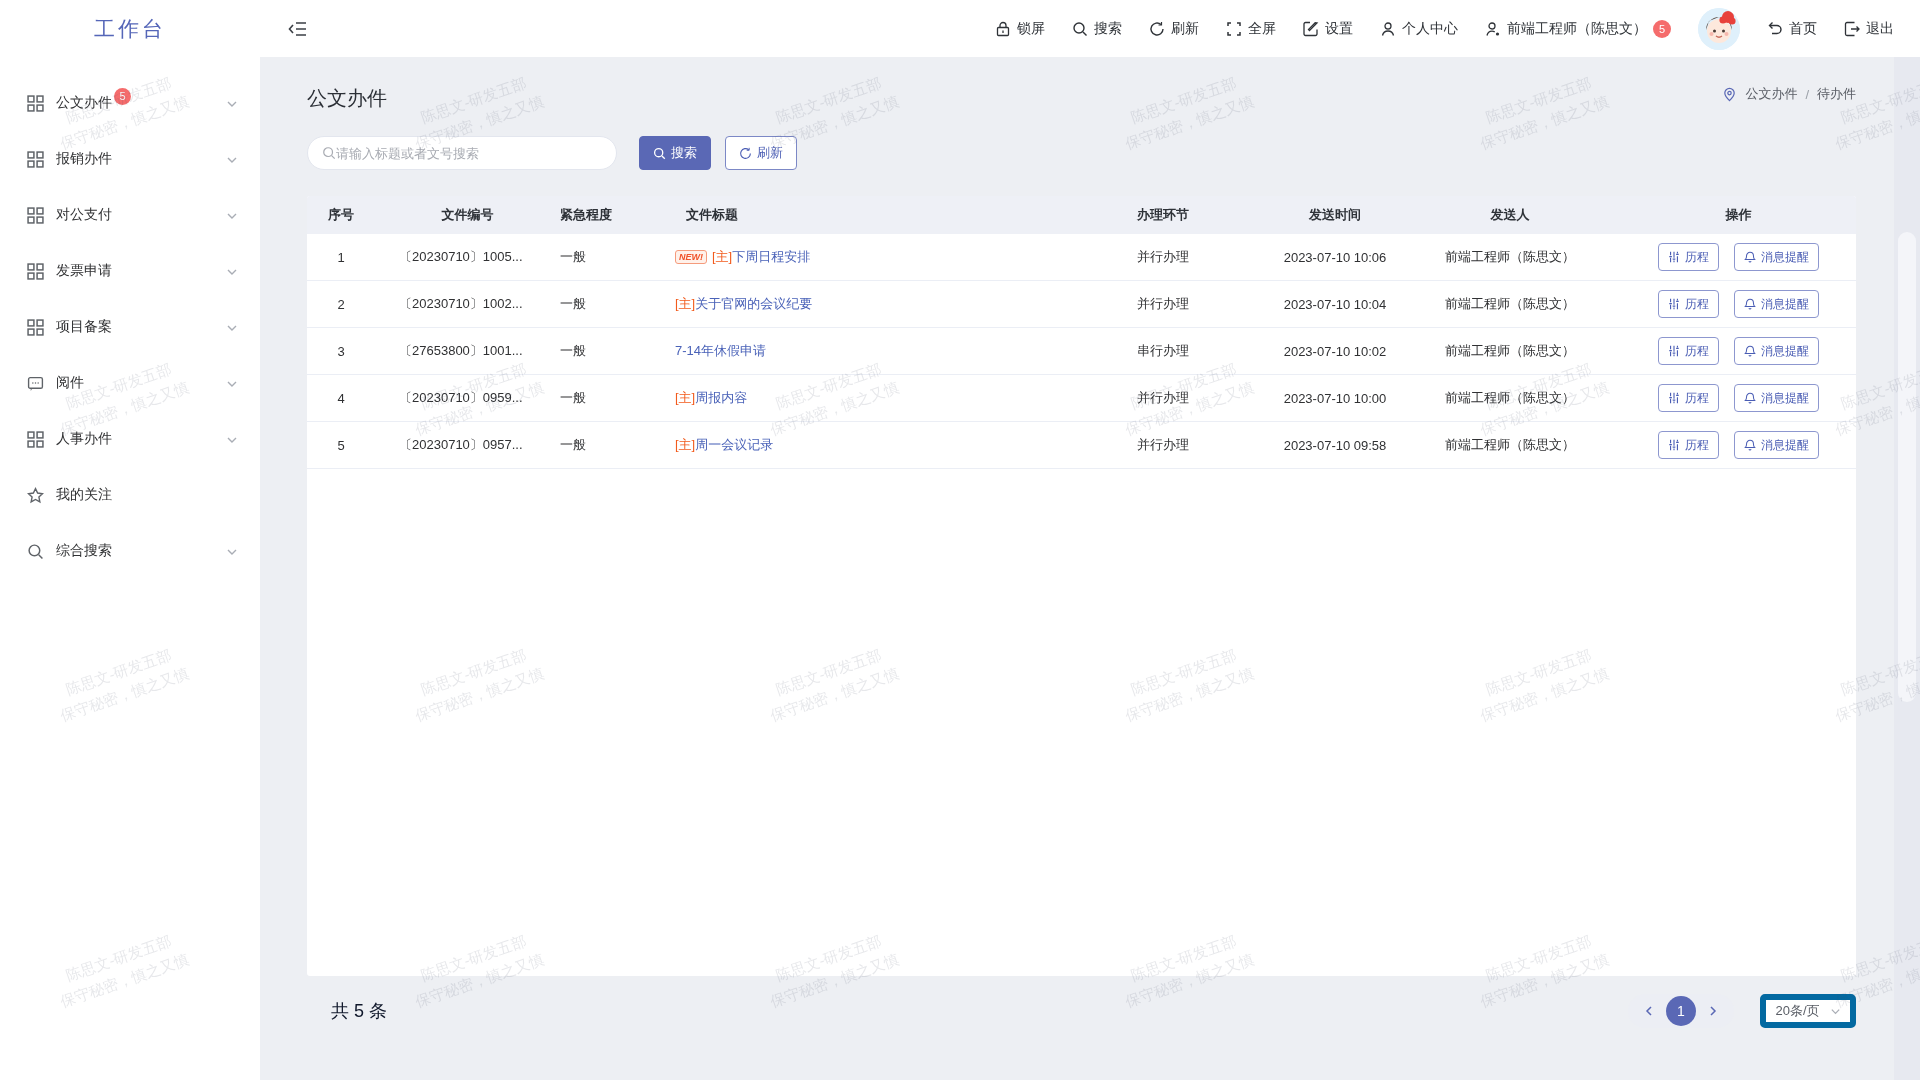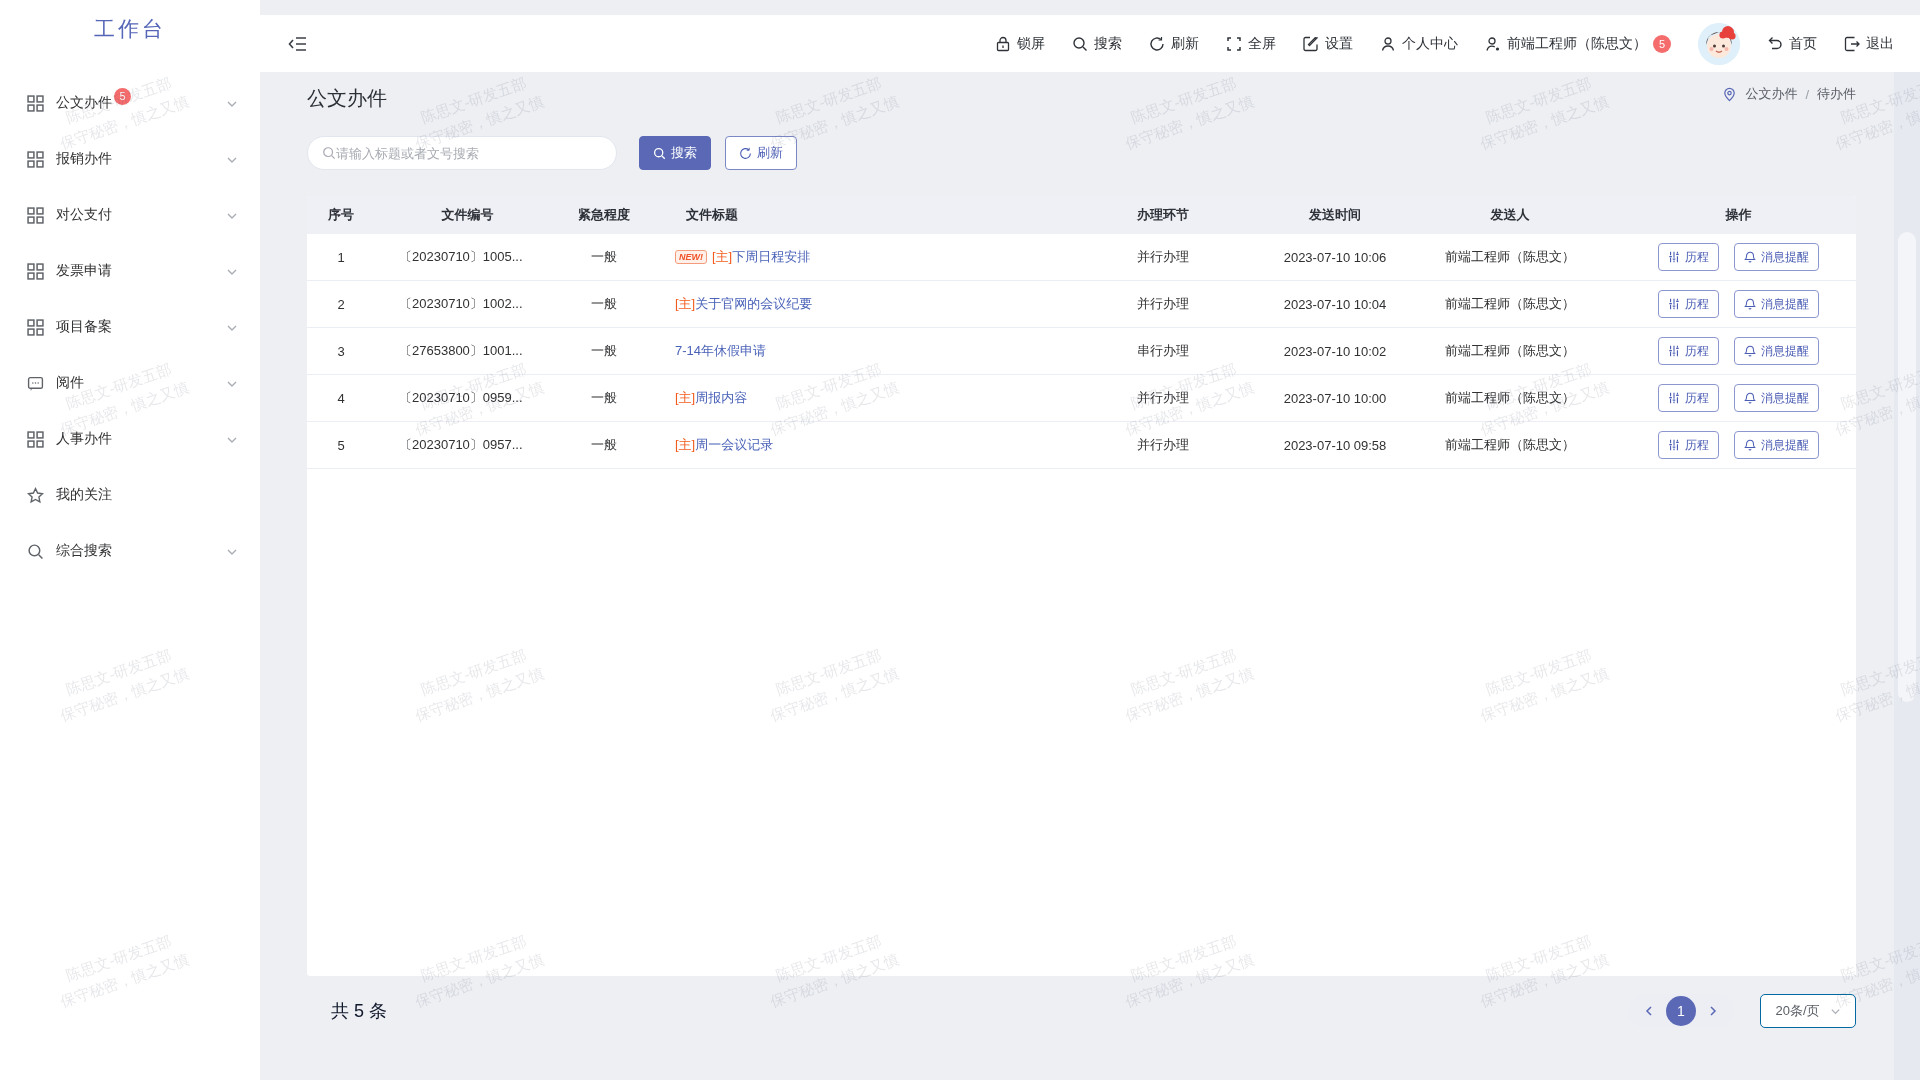--- a/index.html
+++ b/index.html
@@ -15,21 +15,21 @@
   .menu{ padding-top:18px; }
   .menu-item{ height:56px; display:flex; align-items:center; padding:0 22px 0 27px;
               font-size:14px; color:#303133; cursor:pointer; }
   .menu-item .mi-icon{ width:17px; height:17px; margin-right:12px; color:#5f6368; flex:none; }
   .menu-item .mi-label{ flex:none; }
   .menu-item .mi-chev{ margin-left:auto; color:#a9adb5; width:12px; height:12px; }
   .mi-badge{ background:var(--danger); color:#fff; font-size:11px; min-width:17px; height:17px;
              border-radius:9px; display:inline-flex; align-items:center; justify-content:center;
              padding:0 4px; margin-left:2px; transform:translateY(-7px); }
 
-  .header{ position:fixed; left:260px; right:0; top:15px; height:57px; background:#fff;
+  .header{ position:fixed; left:260px; right:0; top:0; height:57px; background:#fff;
            display:flex; align-items:center; padding:0 26px 0 28px; z-index:2; }
   .collapse-btn{ width:20px; height:20px; color:#3b3f45; cursor:pointer; }
   .header-right{ margin-left:auto; display:flex; align-items:center; gap:27px; }
   .h-item{ display:flex; align-items:center; gap:6px; font-size:14px; color:#2f3338; cursor:pointer; white-space:nowrap; }
   .h-item svg{ width:16px; height:16px; color:#2f3338; }
   .h-badge{ background:var(--danger); color:#fff; font-size:11px; min-width:18px; height:18px;
             border-radius:9px; display:inline-flex; align-items:center; justify-content:center; padding:0 5px; }
   .avatar{ width:42px; height:42px; border-radius:50%; overflow:hidden; cursor:pointer; flex:none; background:#dff0fb; }
 
   .content{ position:absolute; left:260px; top:57px; right:0; bottom:0; background:var(--bg);
@@ -54,21 +54,21 @@
   .btn-plain{ background:#fff; color:#4a5db4; border:1px solid #7c88c6; margin-left:14px; }
 
   
   .card{ margin-top:26px; background:#fff; border-radius:3px; height:780px; overflow:hidden; }
   .trow{ display:flex; align-items:center;gap:10px; }
   .thead{ background:var(--thbg); height:38px; font-weight:bold; font-size:13px; color:#2e3238; }
   .tbody-row{ height:47px; border-bottom:1px solid var(--border); font-size:13px; background:#fff; }
   .col-no{ width:68px; text-align:center; flex:none; }
   .col-docno{ width:165px; flex:none; padding-left:14px; }
   .thead .col-docno{ padding-left:0; text-align:center; }
-  .col-urgency{ width:88px; text-align:center; flex:none; }
+  .col-urgency{ width:88px; flex:none; }
   .col-title{ flex:1; min-width:0; padding-left:17px; display:flex; align-items:center; }
   .thead .col-title{ padding-left:28px; display:block; }
   .col-step{ width:124px; text-align:left; flex:none; }
   .col-time{ width:128px; text-align:center; flex:none; }
   .col-sender{ width:202px; text-align:center; flex:none; }
   .col-actions{ width:235px; flex:none; display:flex; justify-content:center; gap:15px; }
   .thead .col-actions{ display:block; text-align:center; }
   .new-badge{ color:#f0532a; border:1px solid #f59b7c; background:#fff1ea; font-size:9px; font-weight:bold;
               font-style:italic; border-radius:3px; padding:1px 3px; margin-right:5px; flex:none; }
   .doc-prefix{ color:var(--orange); }
@@ -81,21 +81,21 @@
   .footer-row{ margin-top:18px; display:flex; align-items:center; }
   .total-text{ font-size:18px; color:#0f172a; padding-left:24px; }
   .pager{ margin-left:auto; display:flex; align-items:center; gap:26px; }
   .page-group{ background:#eceef4; border-radius:17px; height:34px; display:flex; align-items:center;
                padding:0 10px; gap:6px; }
   .page-arrow{ width:22px; height:22px; display:flex; align-items:center; justify-content:center;
                color:#5a68b5; cursor:pointer; }
   .page-arrow svg{ width:12px; height:12px; }
   .page-num{ width:30px; height:30px; border-radius:50%; background:var(--primary); color:#fff;
              font-size:14px; display:flex; align-items:center; justify-content:center; cursor:pointer; }
-  .page-size{ background:#fff; border:1px solid #0369a1; border-radius:5px; height:34px; width:96px;
+  .page-size{ background:#fff; border:6px solid #0369a1; border-radius:5px; height:34px; width:96px;
               display:flex; align-items:center; justify-content:center; gap:10px; font-size:13px;
               color:#5a5e66; cursor:pointer; }
   .page-size svg{ width:11px; height:11px; color:#a9adb5; }
 
   
   .wm-layer{ position:fixed; inset:0; pointer-events:none; z-index:40; overflow:hidden; }
   .wm{ position:absolute; transform:rotate(-19deg); color:rgba(70,78,100,0.13); font-size:15px;
        line-height:23px; white-space:nowrap; }
   .wm .wm2{ margin-left:-14px; }
 

